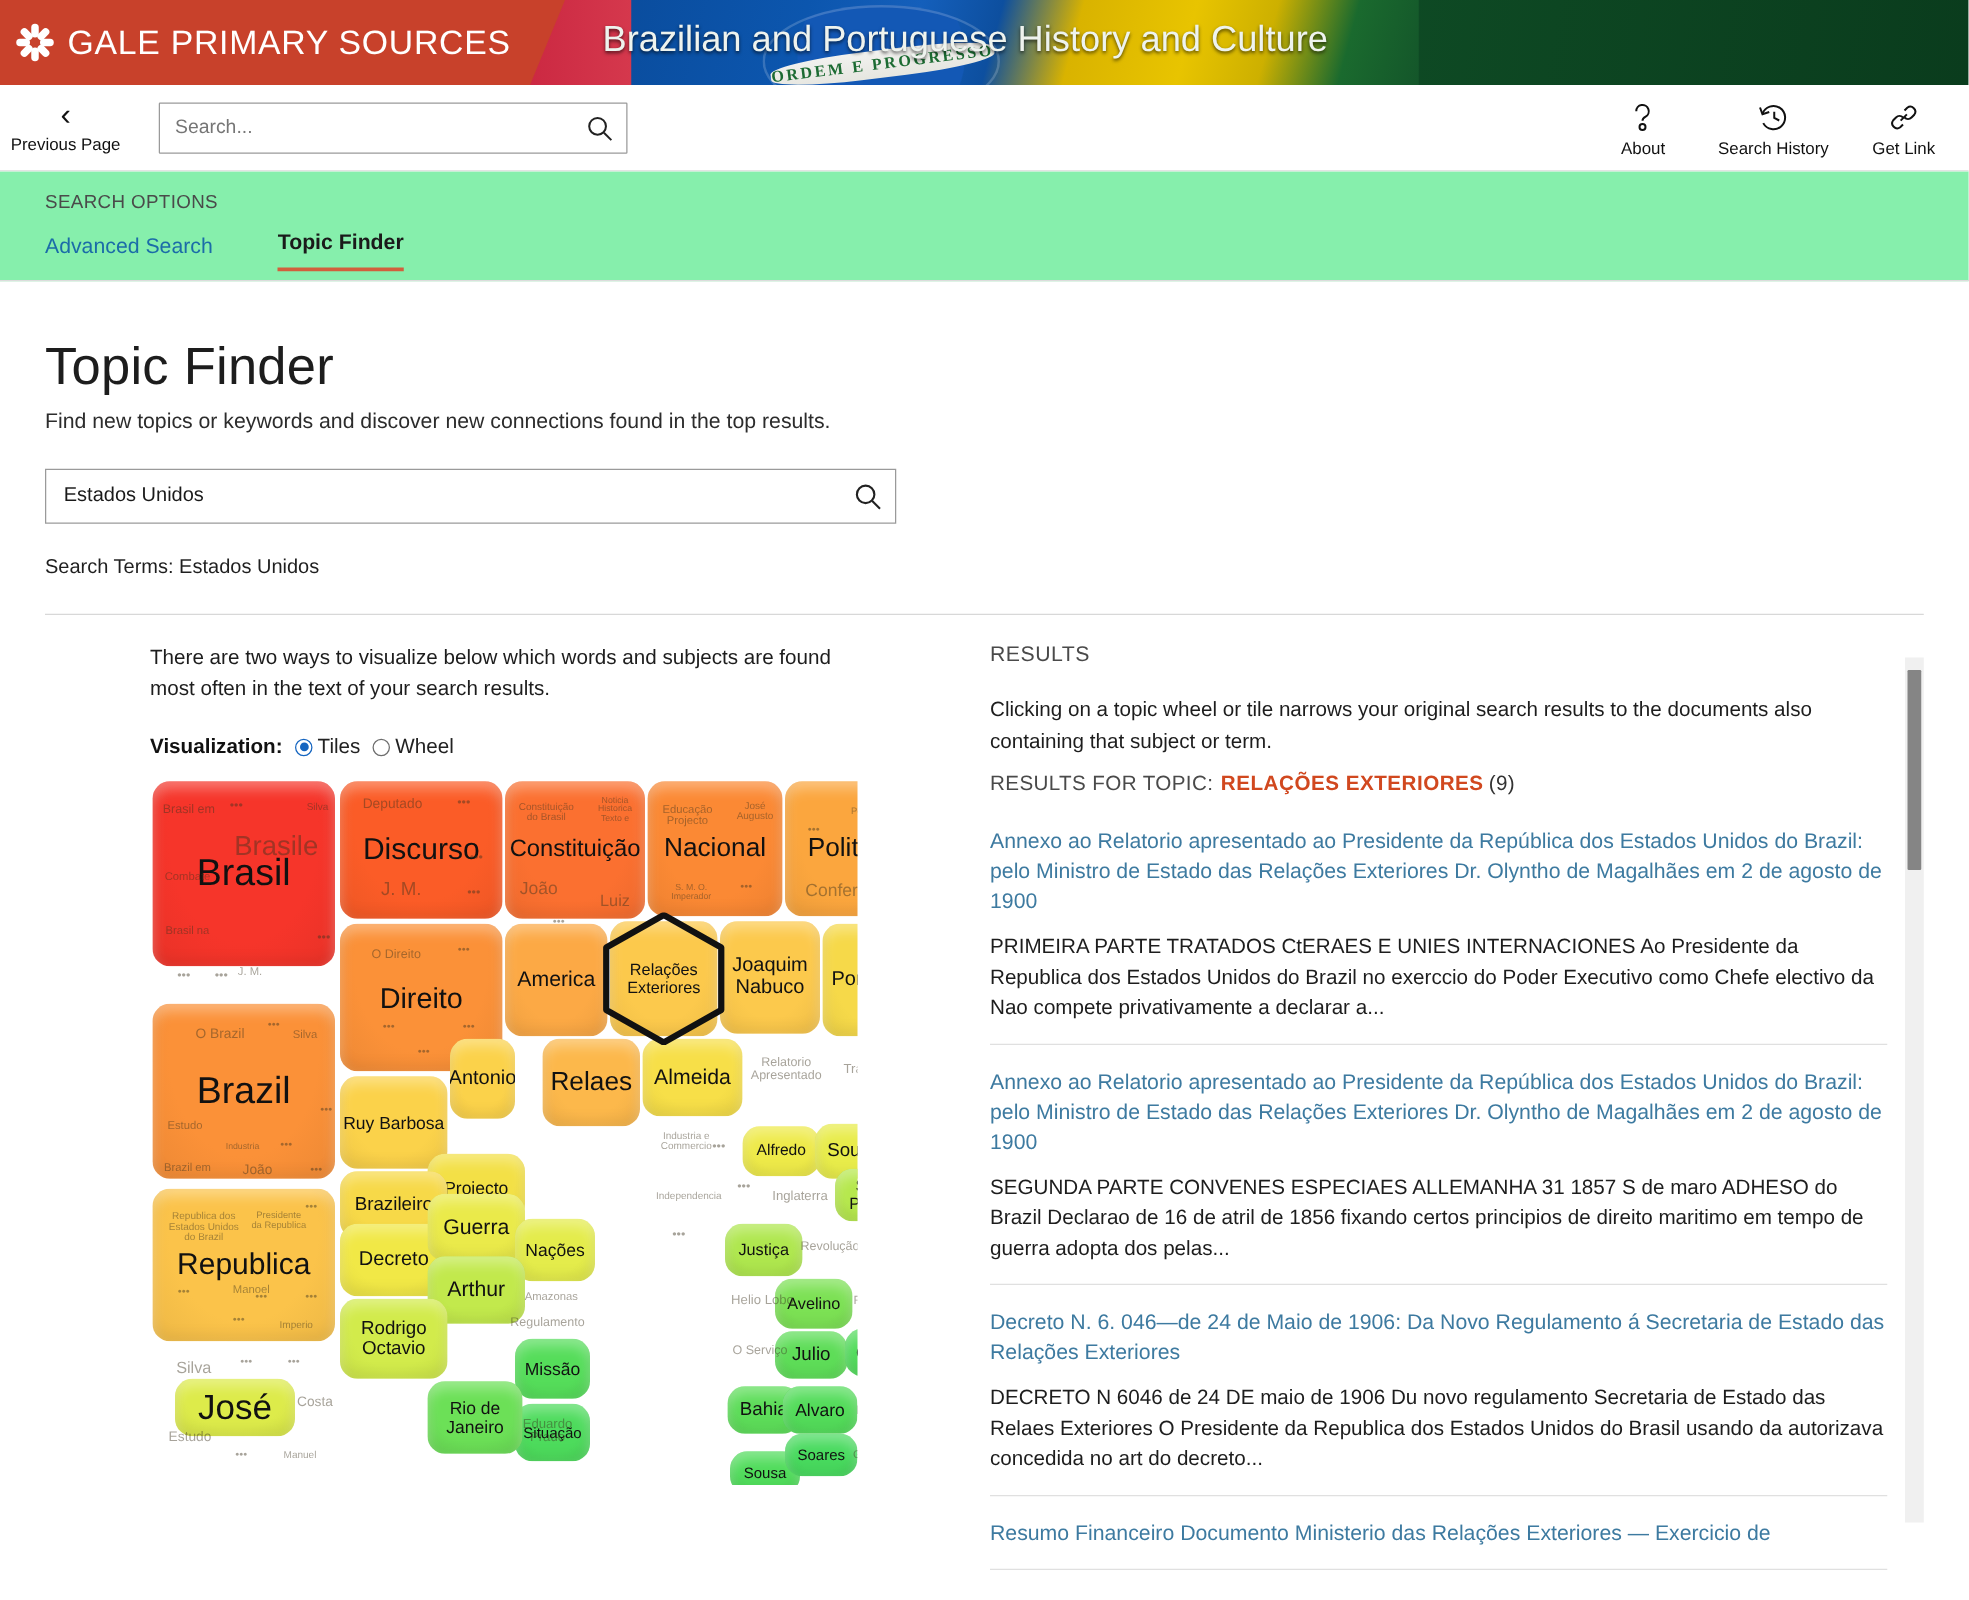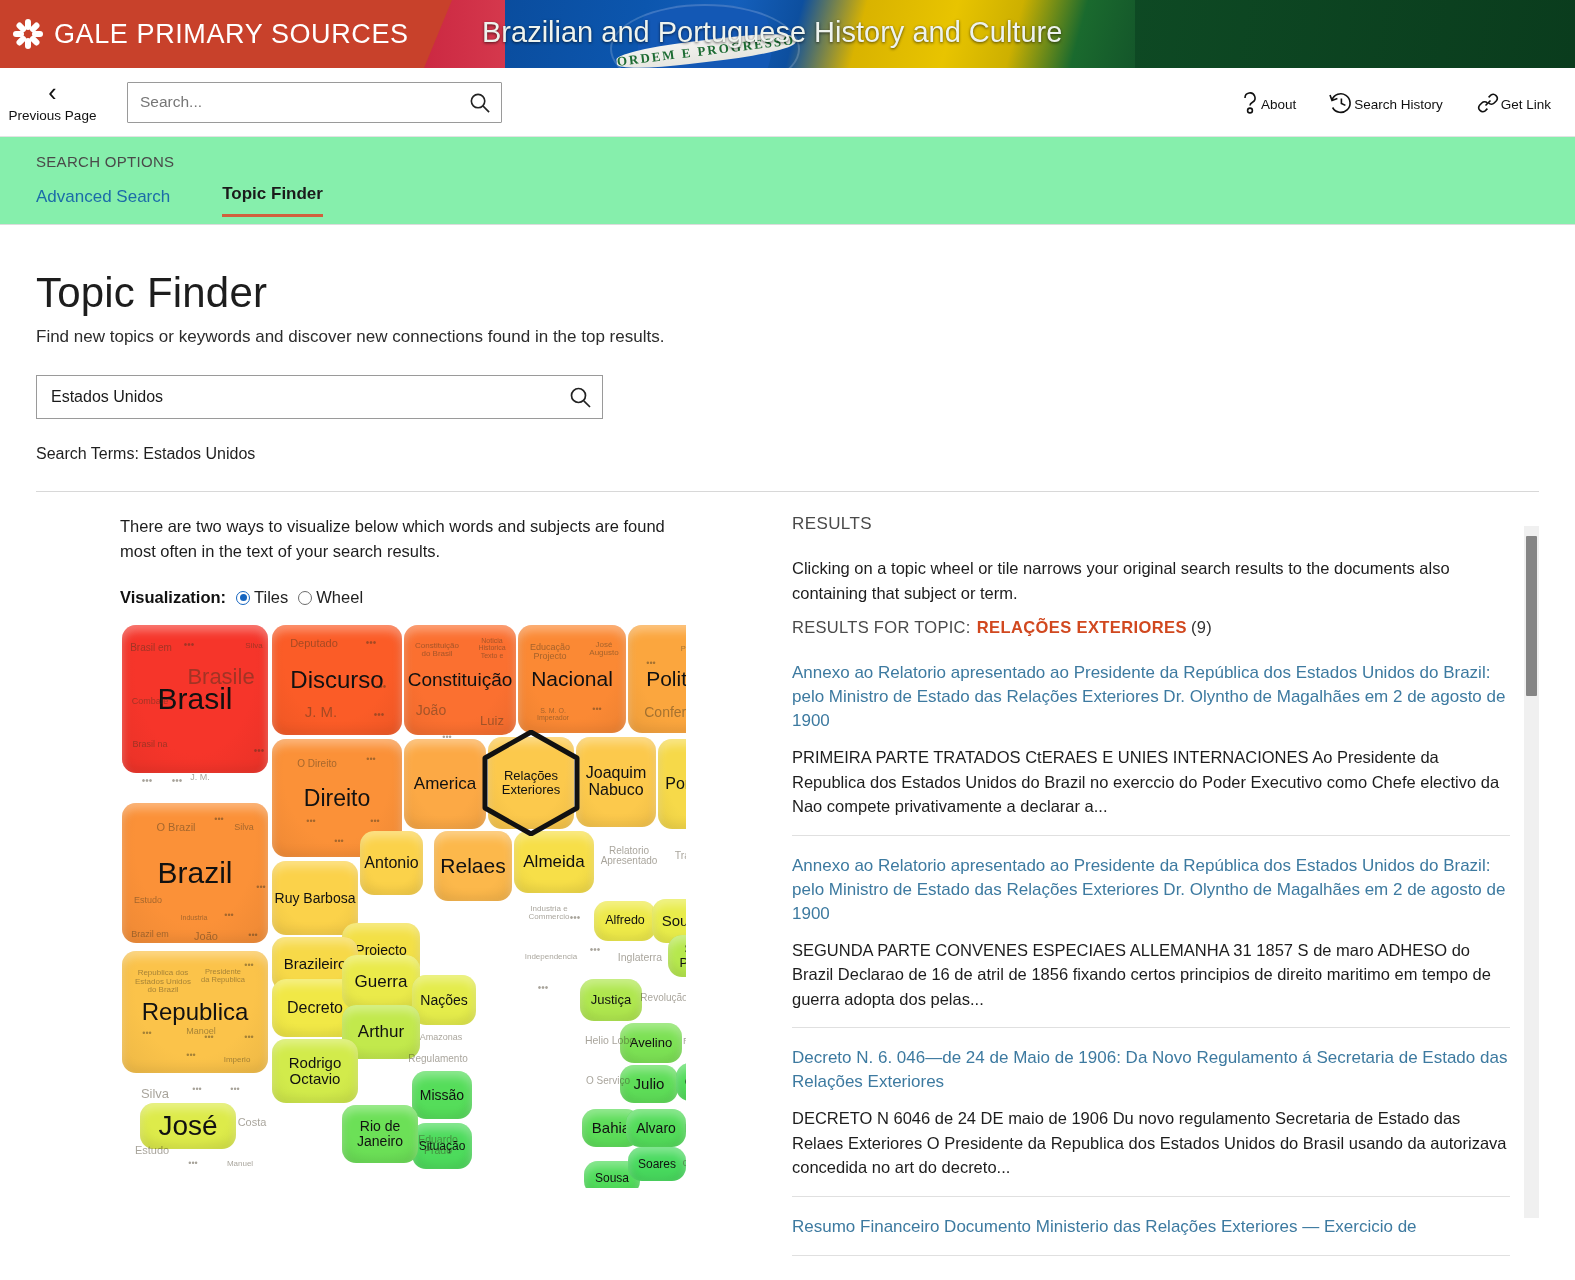--- a/index.html
+++ b/index.html
@@ -96,41 +96,41 @@
   }
   .top-search input {
     border:0; outline:0; flex:1; height:100%; padding:0 12px;
     font-size:15.5px; font-family:"Liberation Sans", sans-serif; color:#333;
     background:transparent;
   }
   .top-search input::placeholder { color:#767676; }
   .icon-btn-sq { width:44px; display:flex; align-items:center; justify-content:center; cursor:pointer; }
   .util-right { position:absolute; right:24px; display:flex; gap:32px; }
   .util-item {
-    display:flex; flex-direction:row; align-items:center; cursor:pointer;
+    display:flex; flex-direction:column; align-items:center; cursor:pointer;
     color:#111; min-width:56px;
   }
   .util-item .ico { height:28px; display:flex; align-items:flex-end; }
   .util-item .lbl { font-size:13.5px; margin-top:4px; white-space:nowrap; }
 
   
   .optbar { background:#86efac; border-bottom:1px solid #dcdcdc; padding:16px 0 0 36px; height:88px; }
   .opt-kicker { font-size:15px; color:#4a4a4a; letter-spacing:.3px; }
   .opt-tabs { display:flex; align-items:flex-end; gap:52px; margin-top:14px; }
   .opt-tab { font-size:17px; color:#1b6ca8; cursor:pointer; padding-bottom:10px; }
   .opt-tab.active {
     color:#1a1a1a; font-weight:bold; border-bottom:3px solid #d1603d;
   }
 
   
   .main { padding:44px 36px 0 36px; }
   h1.page-title { font-size:42px; font-weight:400; margin:0; color:#1d1d1d; letter-spacing:.2px; }
   .page-sub { font-size:17px; color:#2c2c2c; margin-top:10px; }
   .tf-search {
-    margin-top:28px; width:567px; height:44px; border:1px solid #9a9a9a;
+    margin-top:28px; width:681px; height:44px; border:1px solid #9a9a9a;
     display:flex; align-items:center; background:#fff;
   }
   .tf-search input {
     flex:1; border:0; outline:0; height:100%; padding:0 14px; font-size:16px;
     font-family:"Liberation Sans", sans-serif; color:#1a1a1a; background:transparent;
   }
   .search-terms { margin-top:26px; font-size:16px; color:#1f1f1f; }
   .hr { margin-top:28px; border-top:1px solid #d8d8d8; }
 
   
@@ -472,21 +472,21 @@
           </div>
           <div class="tile tile-faded" style="left: 94px; top: 286px; width: 30px; height: 14px; font-size: 9px; background: transparent; box-shadow: none; z-index: 5;">
             <span>•••</span>
           </div>
           <div class="tile tile-faded" style="left: 118px; top: 306px; width: 30px; height: 14px; font-size: 9px; background: transparent; box-shadow: none; z-index: 5;">
             <span>•••</span>
           </div>
           <div class="tile" style="left: 152px; top: 238px; width: 86px; height: 74px; font-size: 14px; background: radial-gradient(at 50% 28%, rgb(251, 210, 74) 0%, rgb(251, 210, 74) 58%, rgba(0, 0, 0, 0.1) 130%), rgb(251, 210, 74); z-index: 2;">
             <span>Ruy Barbosa</span>
           </div>
-          <div class="tile" style="left: 240px; top: 208px; width: 63px; height: 64px; font-size: 16px; background: radial-gradient(at 50% 28%, rgb(251, 210, 74) 0%, rgb(251, 210, 74) 58%, rgba(0, 0, 0, 0.1) 130%), rgb(251, 210, 74); z-index: 2; font-weight: 400;">
+          <div class="tile" style="left: 240px; top: 208px; width: 52px; height: 64px; font-size: 16px; background: radial-gradient(at 50% 28%, rgb(251, 210, 74) 0%, rgb(251, 210, 74) 58%, rgba(0, 0, 0, 0.1) 130%), rgb(251, 210, 74); z-index: 2; font-weight: 400;">
             <span>Antonio</span>
           </div>
           <div class="tile" style="left: 314px; top: 208px; width: 78px; height: 70px; font-size: 21px; background: radial-gradient(at 50% 28%, rgb(252, 184, 75) 0%, rgb(252, 184, 75) 58%, rgba(0, 0, 0, 0.1) 130%), rgb(252, 184, 75); z-index: 2; font-weight: 400;">
             <span>Relaes</span>
           </div>
           <div class="tile" style="left: 394px; top: 208px; width: 80px; height: 62px; font-size: 17px; background: radial-gradient(at 50% 28%, rgb(247, 223, 72) 0%, rgb(247, 223, 72) 58%, rgba(0, 0, 0, 0.1) 130%), rgb(247, 223, 72); z-index: 2; font-weight: 400;">
             <span>Almeida</span>
           </div>
           <div class="tile tile-faded" style="left: 476px; top: 208px; width: 66px; height: 50px; font-size: 10px; background: transparent; box-shadow: none; z-index: 5;">
             <span>Relatorio Apresentado</span>

